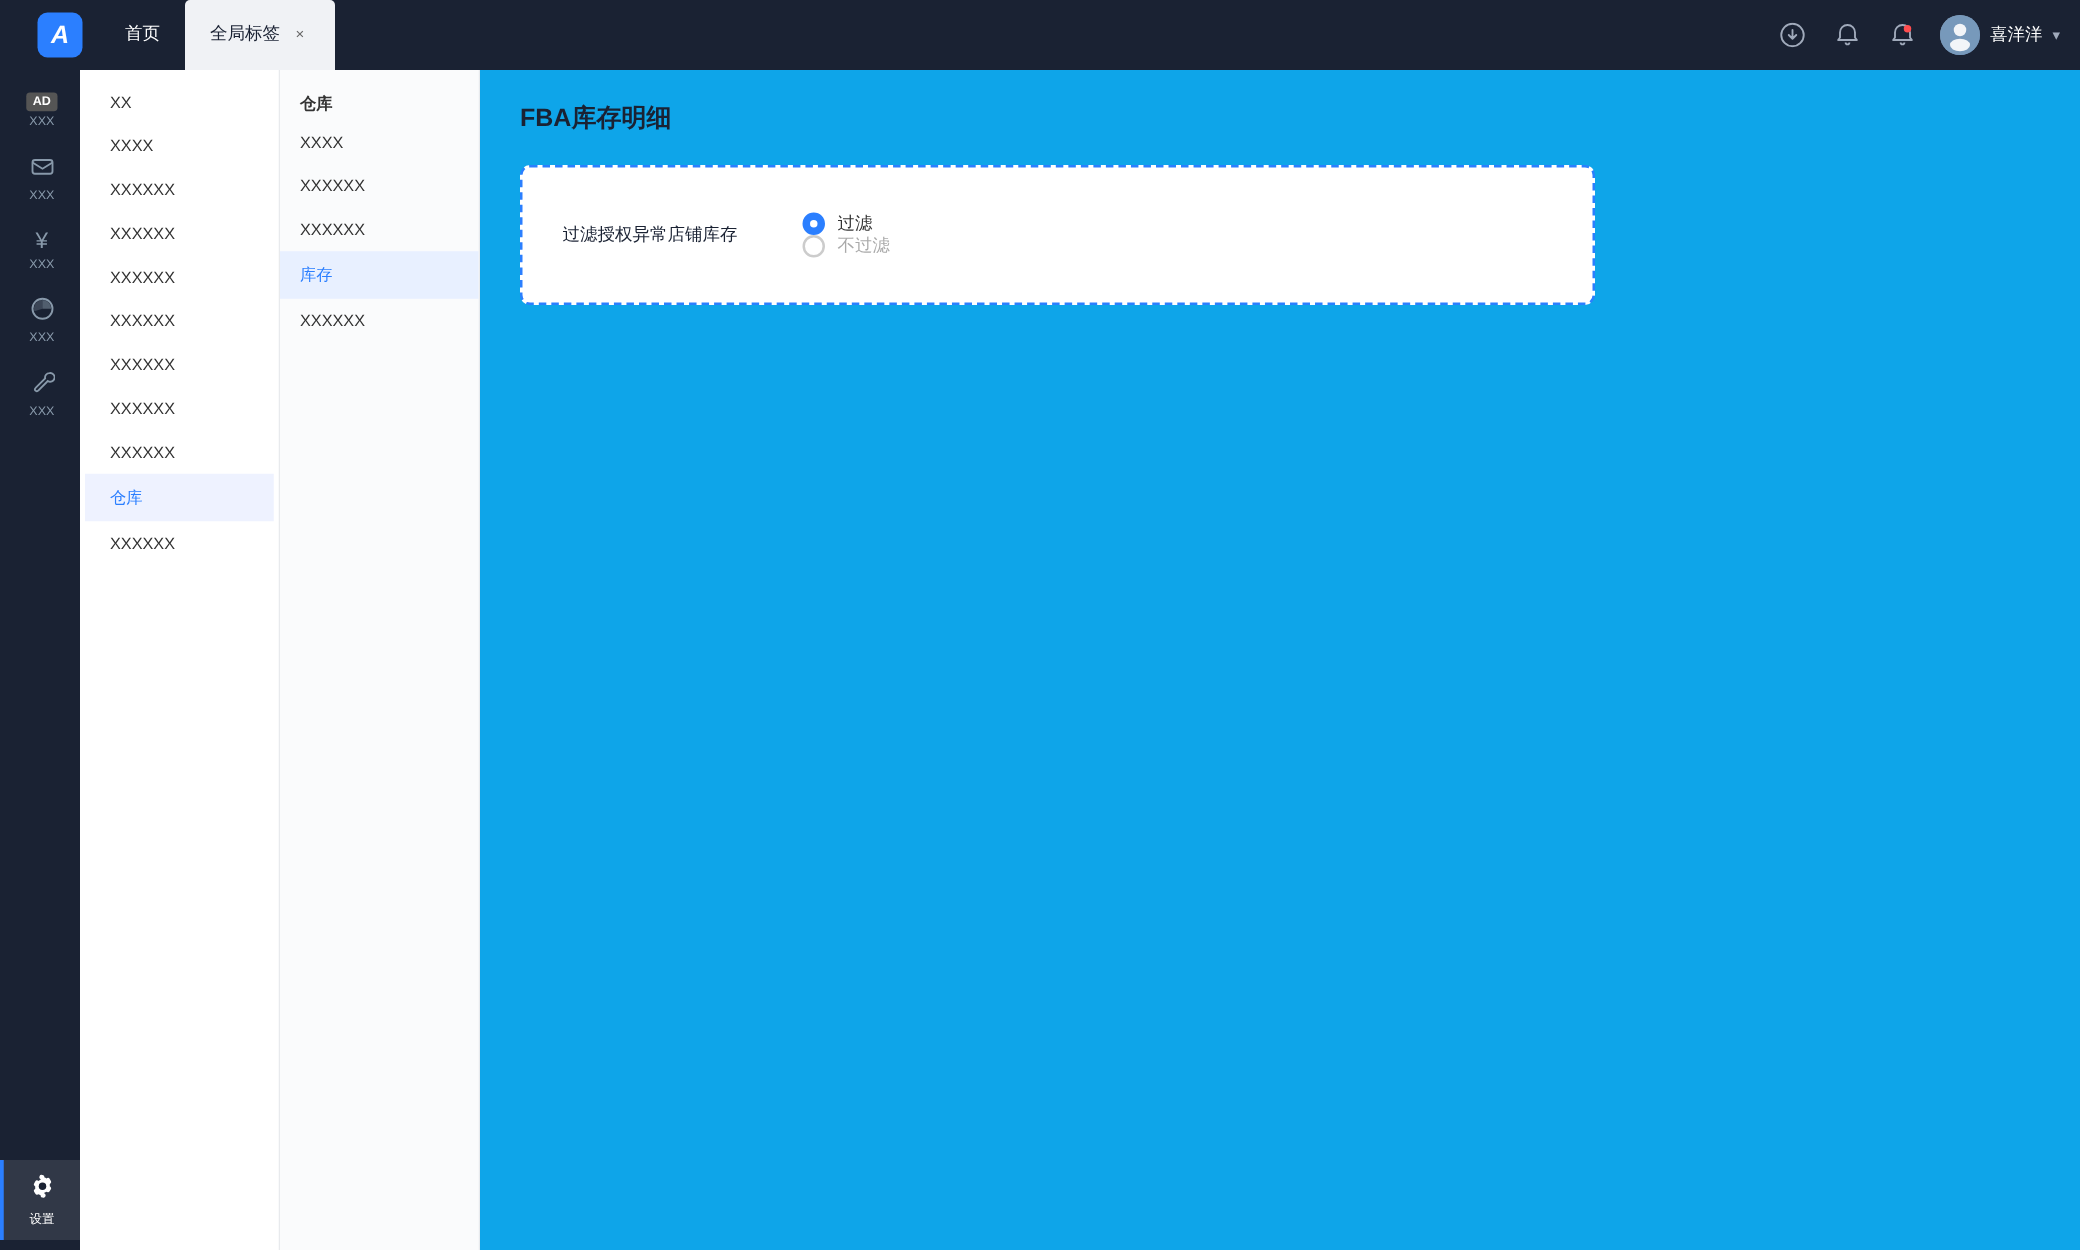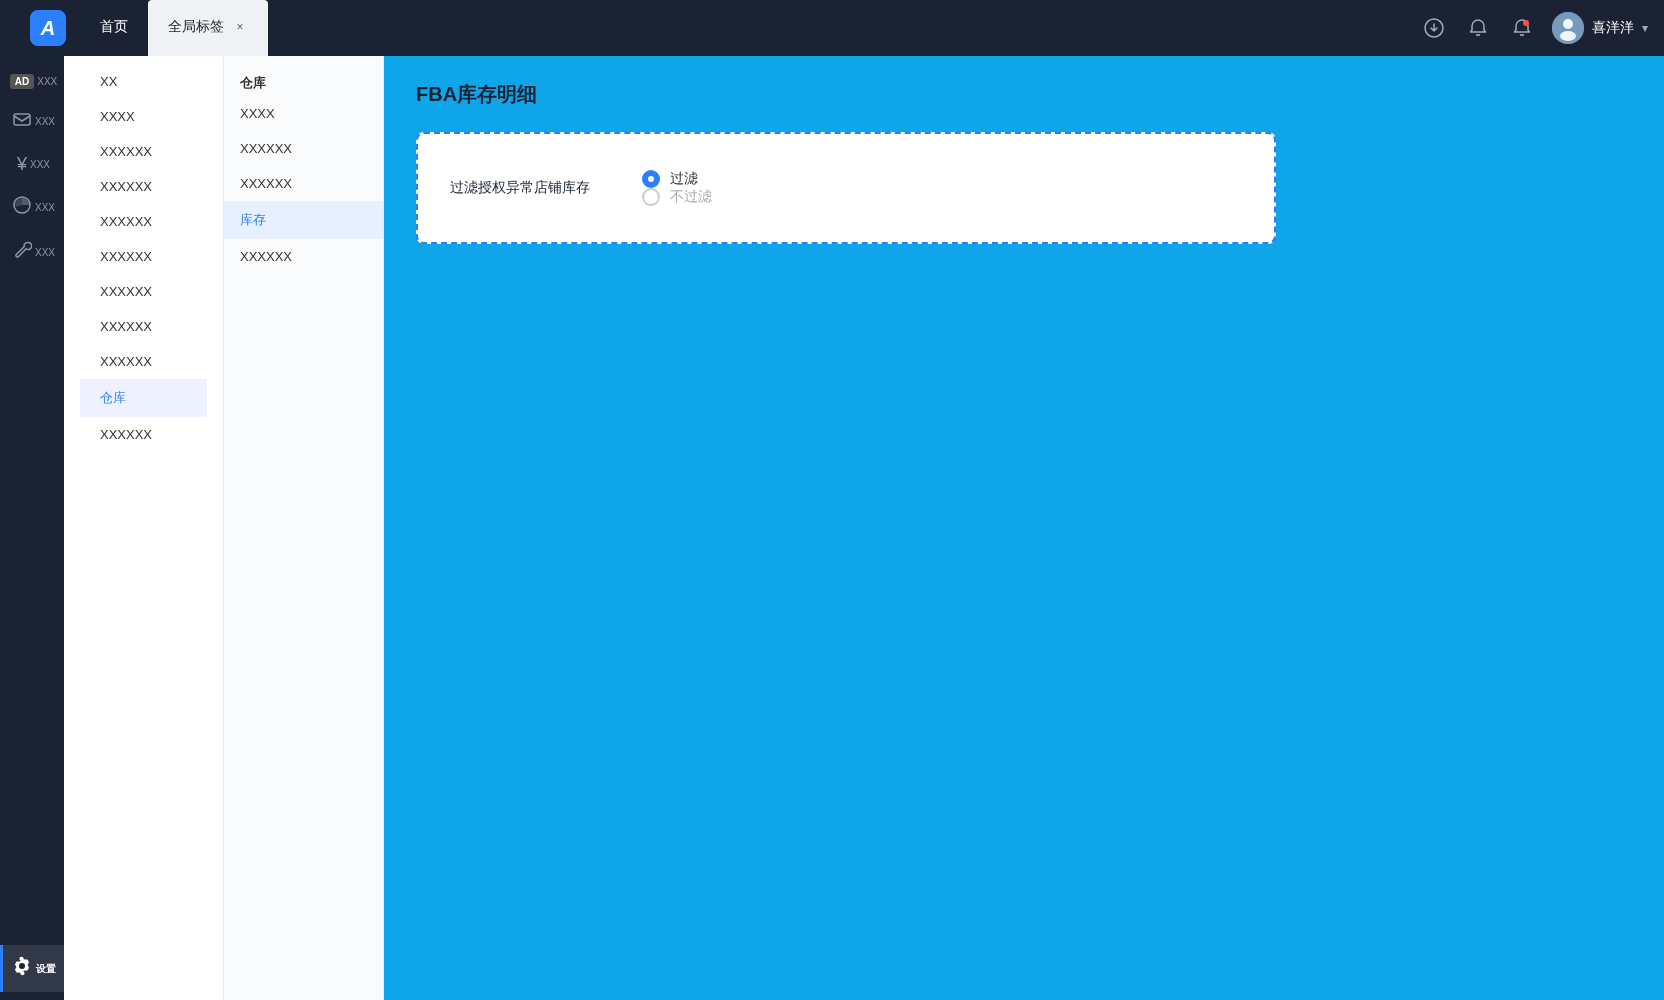--- a/index.html
+++ b/index.html
@@ -116,20 +116,21 @@
       width: 64px;
       background: #1a2233;
       display: flex;
       flex-direction: column;
       align-items: center;
       padding: 8px 0;
       flex-shrink: 0;
     }
     .sidebar-item {
       display: flex;
+      flex-direction: column;
       align-items: center;
       justify-content: center;
       width: 100%;
       padding: 10px 0;
       cursor: pointer;
       color: #8899aa;
       font-size: 10px;
       gap: 3px;
       border-left: 3px solid transparent;
     }
@@ -143,21 +144,21 @@
     }
     .sidebar-item .sidebar-label {
       font-size: 10px;
     }
 
     
     .second-nav {
       width: 160px;
       background: #fff;
       border-right: 1px solid #e8eaed;
-      padding: 8px 16px;
+      padding: 8px 4px;
       overflow-y: auto;
       flex-shrink: 0;
     }
     .second-nav-item {
       padding: 10px 20px;
       font-size: 13px;
       color: #333;
       cursor: pointer;
       white-space: nowrap;
     }
@@ -361,21 +362,21 @@
       <span class="sidebar-label">XXX</span>
     </div>
 
     <div class="sidebar-item active" style="margin-top:auto; border-left:3px solid #2b7fff;">
       <div class="sidebar-icon">
         <svg width="22" height="22" viewBox="0 0 22 22" fill="none">
           <path d="M11 2a1.5 1.5 0 011.5 1.3l.1.7a7 7 0 011.6.7l.6-.3a1.5 1.5 0 011.9.6l1 1.7a1.5 1.5 0 01-.4 2l-.5.4a7 7 0 010 1.8l.5.4a1.5 1.5 0 01.4 2l-1 1.7a1.5 1.5 0 01-1.9.6l-.6-.3a7 7 0 01-1.6.7l-.1.7A1.5 1.5 0 0111 20a1.5 1.5 0 01-1.5-1.3l-.1-.7a7 7 0 01-1.6-.7l-.6.3a1.5 1.5 0 01-1.9-.6l-1-1.7a1.5 1.5 0 01.4-2l.5-.4a7 7 0 010-1.8l-.5-.4a1.5 1.5 0 01-.4-2l1-1.7a1.5 1.5 0 011.9-.6l.6.3a7 7 0 011.6-.7l.1-.7A1.5 1.5 0 0111 2z" fill="#fff"></path>
           <circle cx="11" cy="11" r="3" fill="#1a2233"></circle>
         </svg>
       </div>
-      <span class="sidebar-label" style="color:#fff;font-weight:bold;">设置</span>
+      <span class="sidebar-label" style="color:#fff;">设置</span>
     </div>
   </div>
 
   <div class="second-nav">
     <div class="second-nav-item">XX</div>
     <div class="second-nav-item">XXXX</div>
     <div class="second-nav-item">XXXXXX</div>
     <div class="second-nav-item">XXXXXX</div>
     <div class="second-nav-item">XXXXXX</div>
     <div class="second-nav-item">XXXXXX</div>

